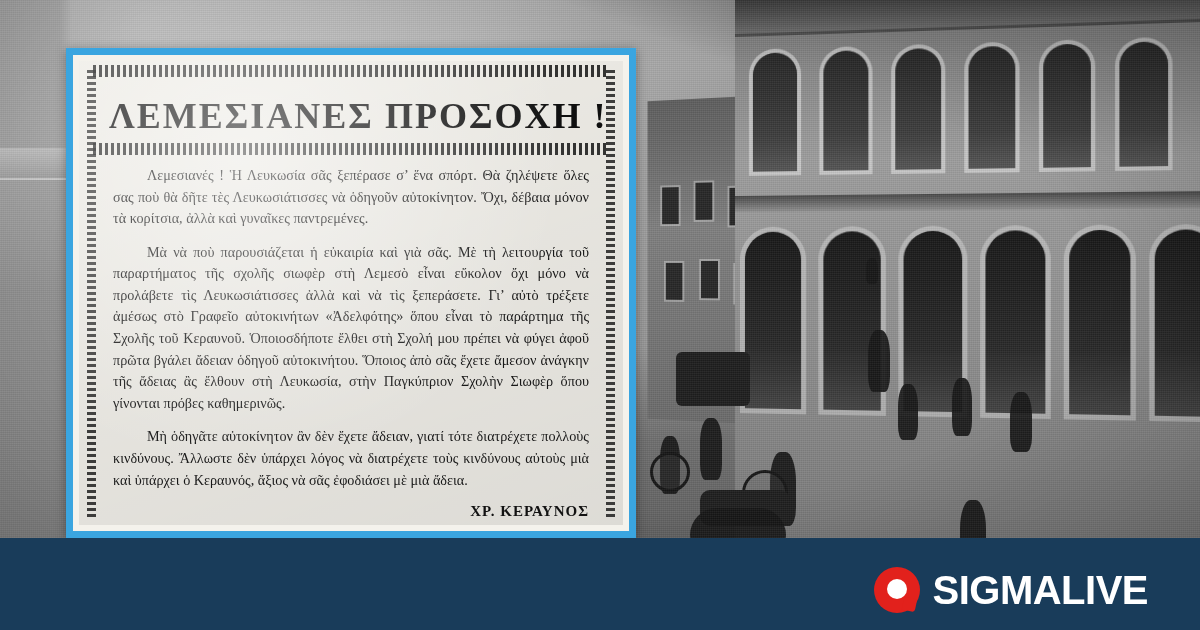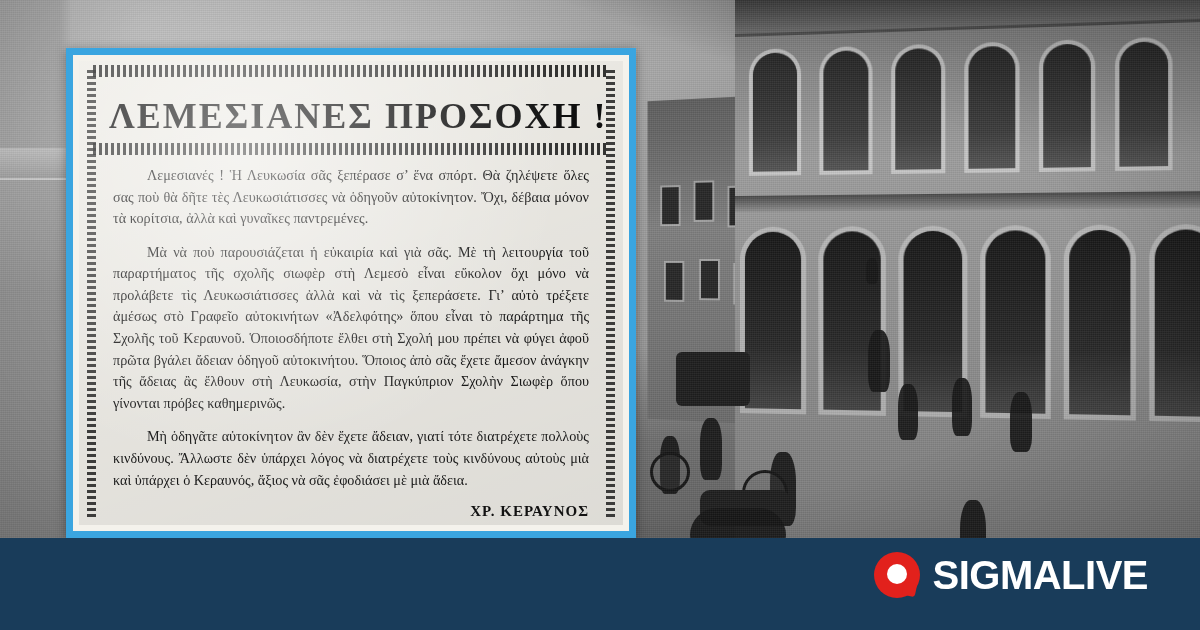--- a/index.html
+++ b/index.html
@@ -169,21 +169,21 @@
     position: absolute;
     left: 0;
     bottom: 0;
     width: 1200px;
     height: 92px;
     background: #193c5a;
   }
   .logo {
     position: absolute;
     right: 52px;
-    bottom: 32px;
+    bottom: 17px;
     display: flex;
     align-items: center;
     gap: 12px;
   }
   .logo-mark {
     width: 46px;
     height: 46px;
     border-radius: 50%;
     background: #e2211c;
     position: relative;

